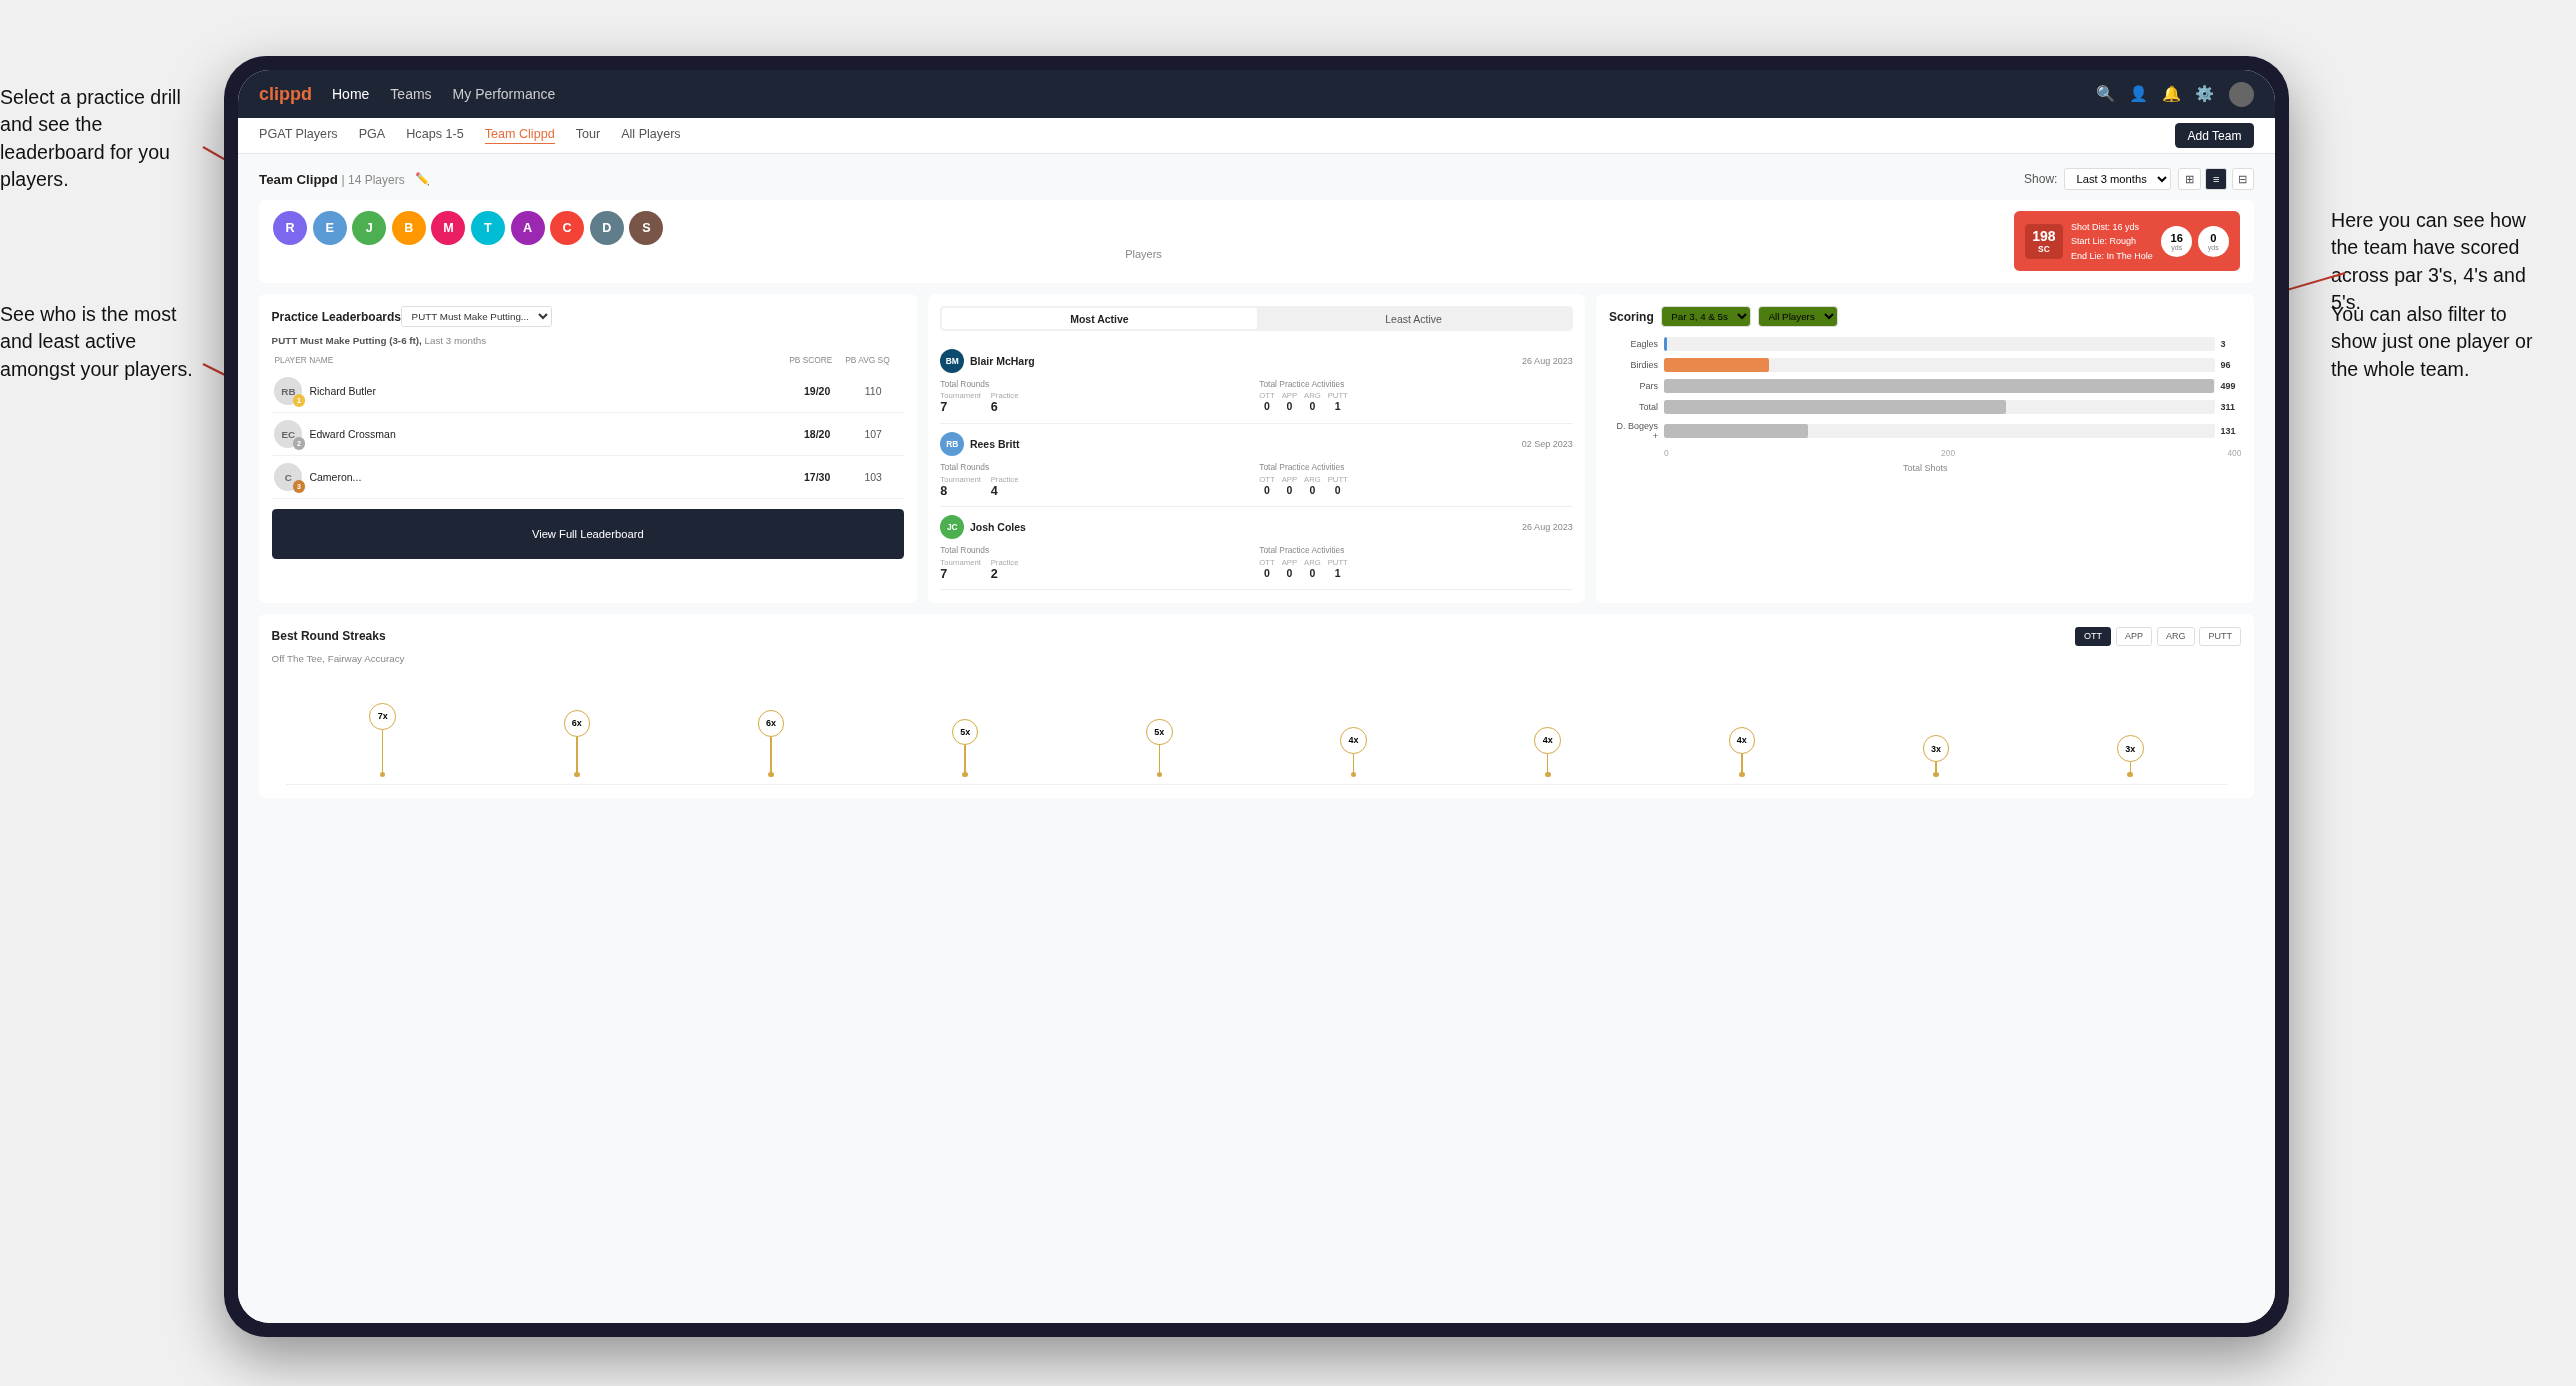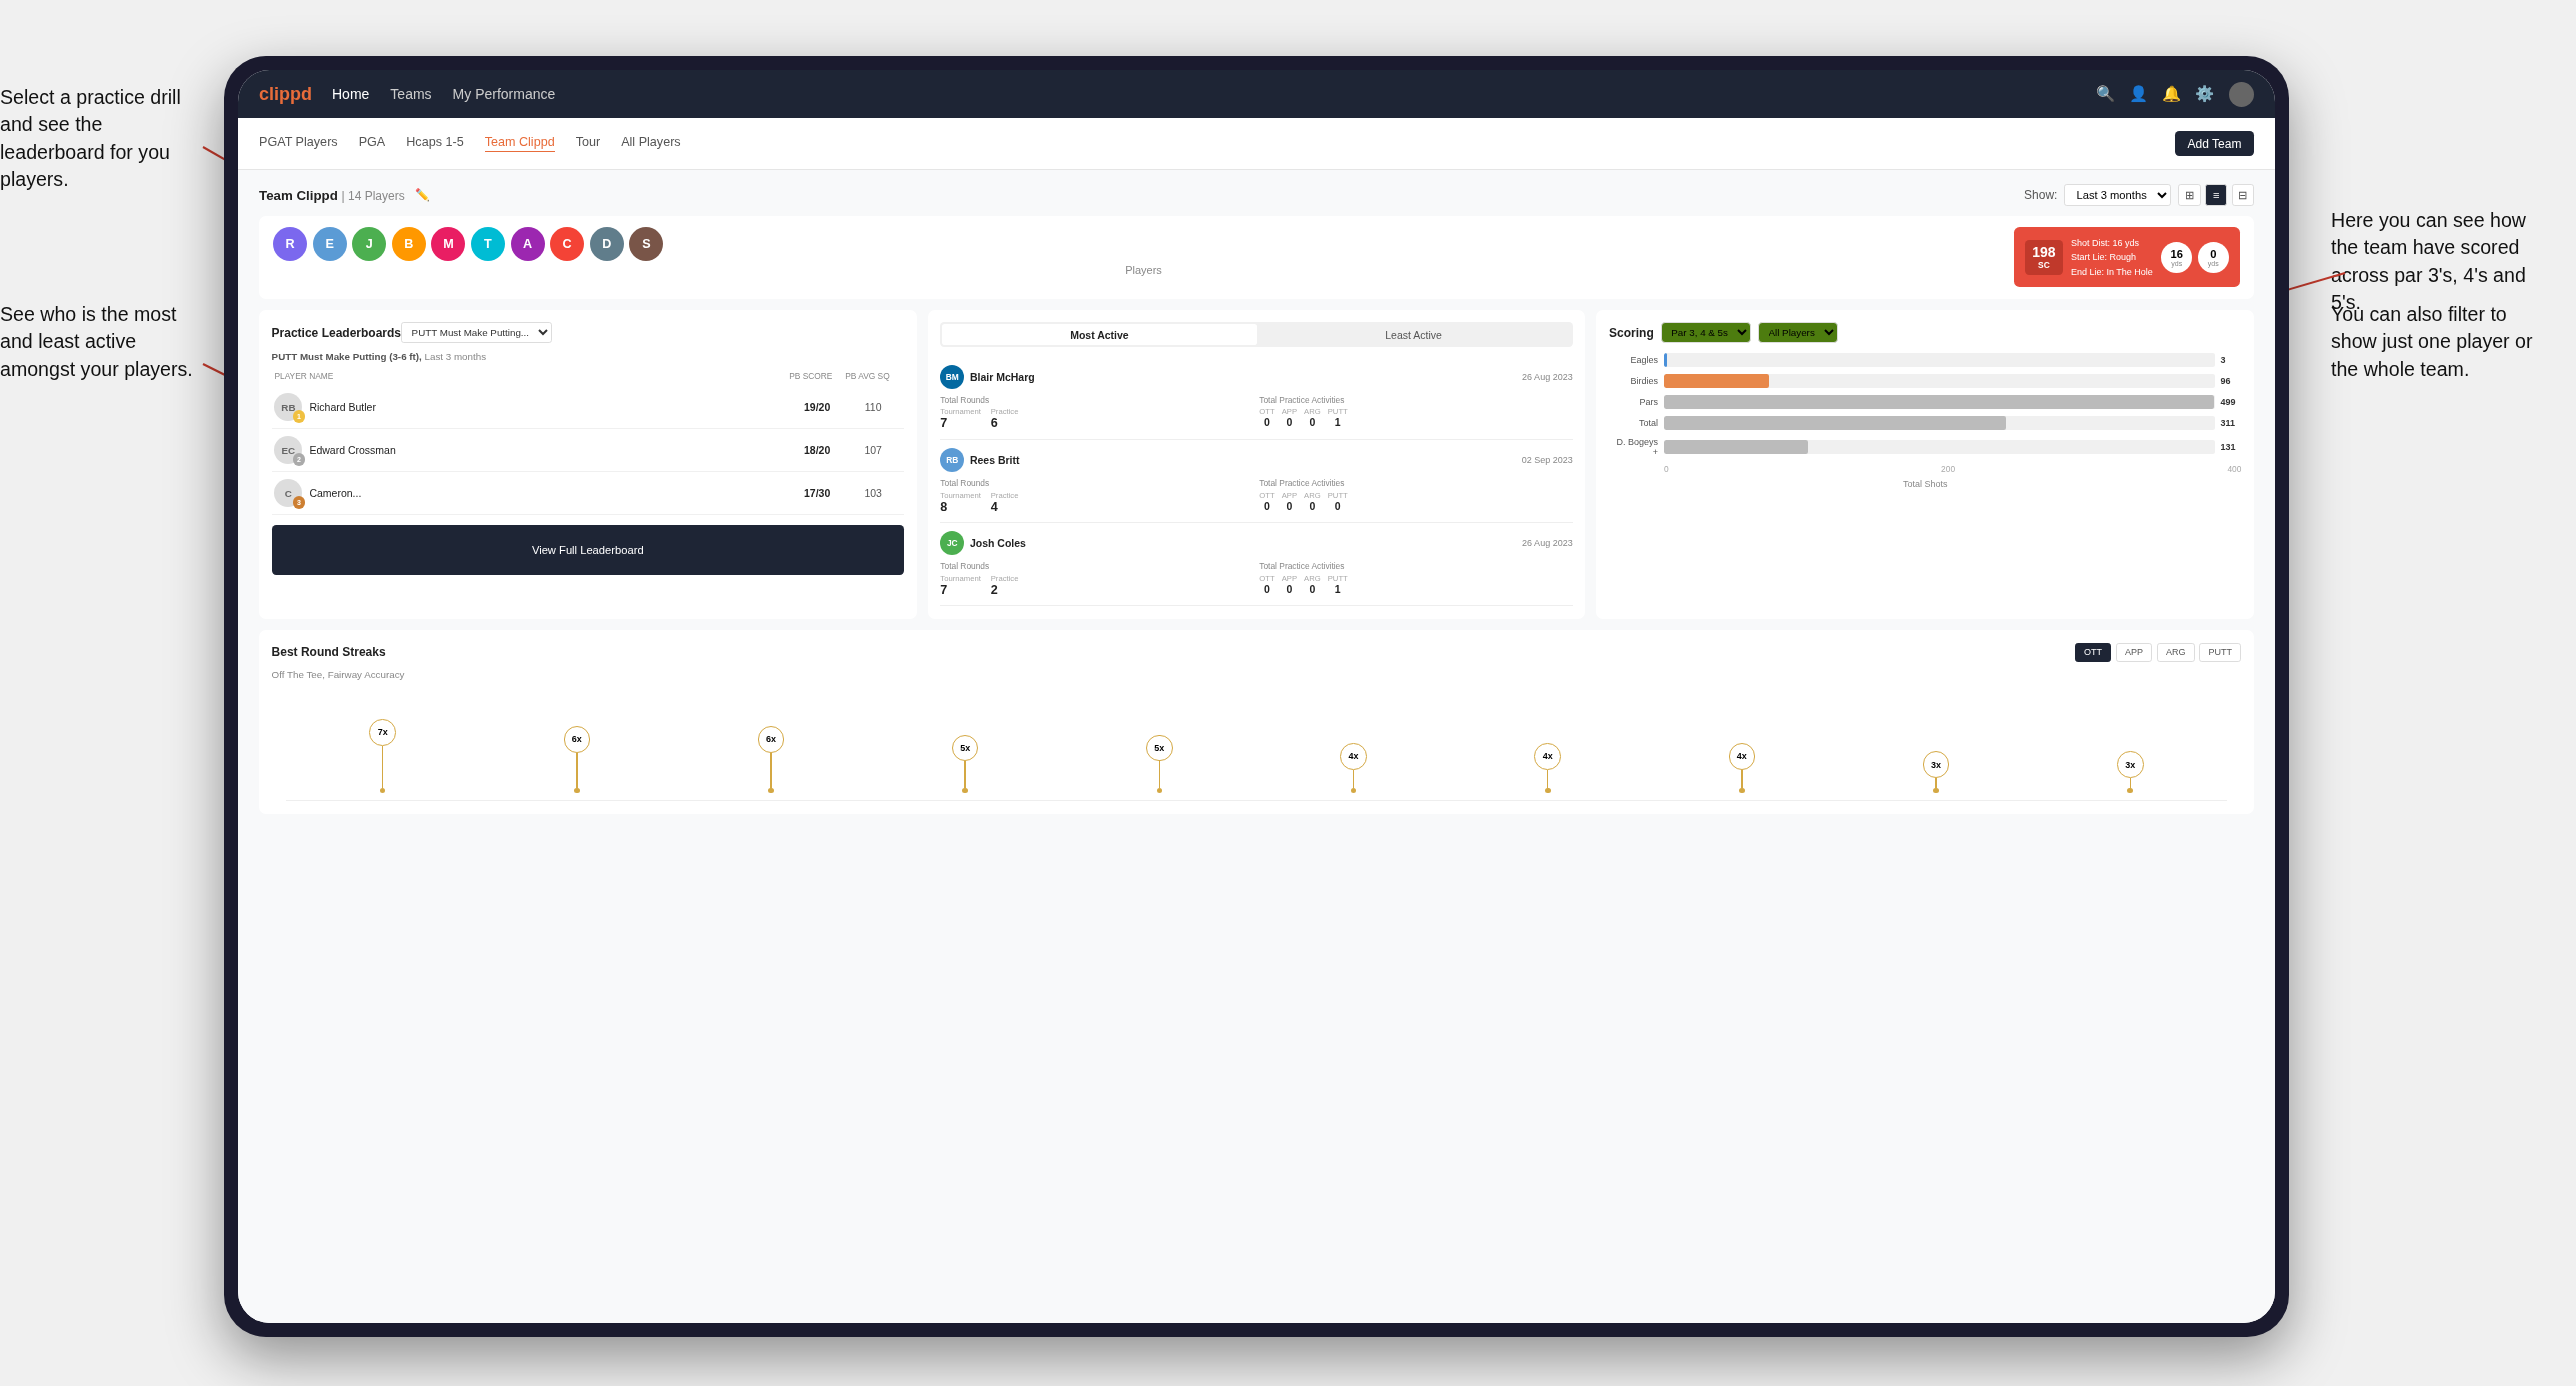--- a/index.html
+++ b/index.html
@@ -96,21 +96,21 @@
       width: 25px;
       height: 25px;
       background: #666;
       border-radius: 50%;
     }
 
     
     .sub-nav {
       background: #fff;
       border-bottom: 0.7px solid #e5e5e5;
-      height: 52px;
+      height: 36px;
       display: flex;
       align-items: center;
       padding: 0 21px;
       gap: 21px;
       flex-shrink: 0;
     }
     .sub-nav-link {
       font-size: 12.6px;
       color: #555;
       cursor: pointer;
@@ -667,21 +667,21 @@
 
         <div class="card">
           <div class="activity-tabs">
             <div class="activity-tab active">Most Active</div>
             <div class="activity-tab">Least Active</div>
           </div>
 
           <div class="player-activity">
             <div class="pa-header">
               <div class="pa-player">
-                <div class="pa-avatar" style="background:#0369a1;color:#fff">BM</div>
+                <div class="pa-avatar" style="background:#0c4a6e;color:#fff">BM</div>
                 <span class="pa-name">Blair McHarg</span>
               </div>
               <span class="pa-date">26 Aug 2023</span>
             </div>
             <div class="pa-stats">
               <div class="pa-stat-group">
                 <div class="pa-stat-label">Total Rounds</div>
                 <div class="pa-stat-cols">
                   <div class="pa-col">
                     <div class="pa-col-label">Tournament</div>

